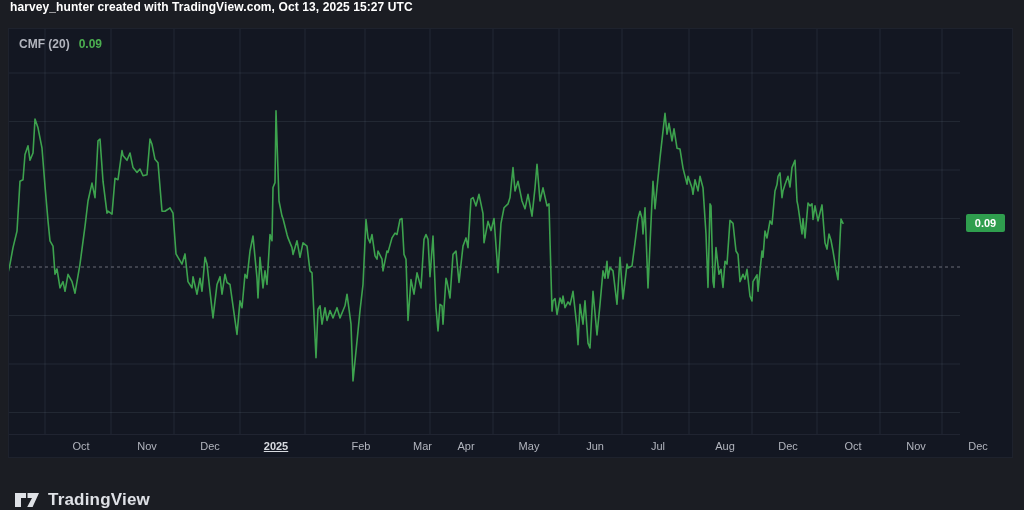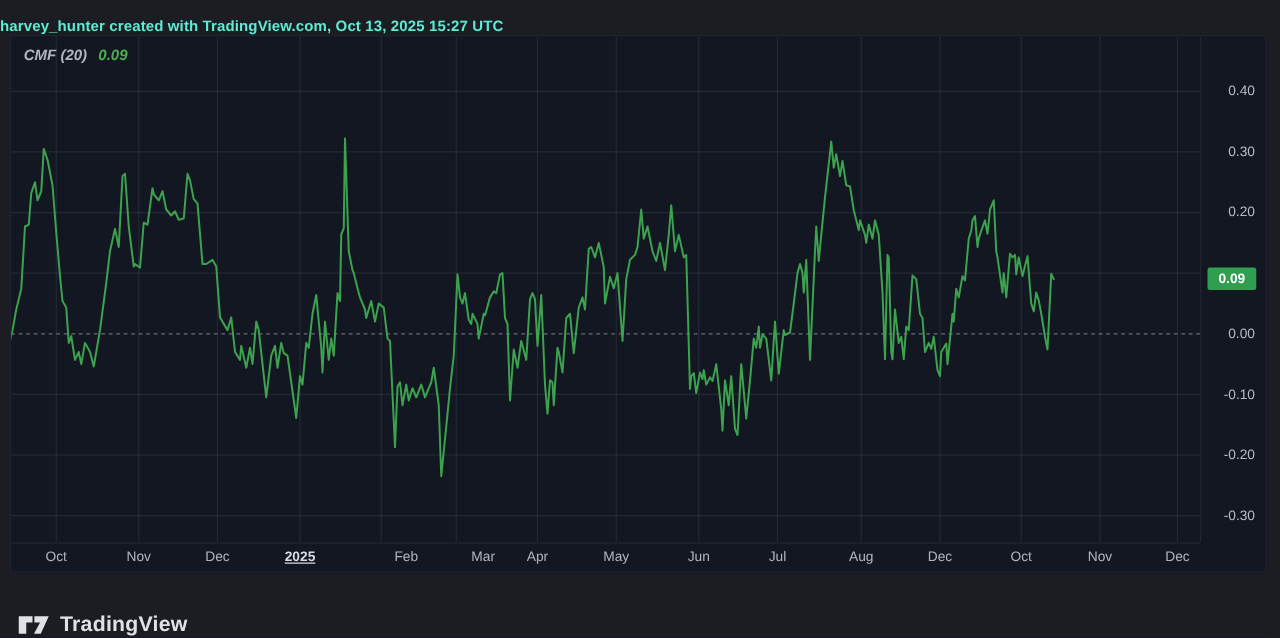--- a/index.html
+++ b/index.html
@@ -4,31 +4,31 @@
 <style>
   html,body{margin:0;padding:0}
   body{
     width:1024px;height:510px;position:relative;overflow:hidden;
     background:#1b1d23;
     font-family:"Liberation Sans","DejaVu Sans",sans-serif;
     -webkit-font-smoothing:antialiased;
   }
   .header{
     position:absolute;left:0;top:0;width:1024px;height:28px;
-    display:flex;align-items:flex-end;box-sizing:border-box;
-    color:#5eead4;font-size:12px;font-weight:bold;letter-spacing:.1px;
+    display:flex;align-items:flex-start;padding-left:10px;box-sizing:border-box;
+    color:#ffffff;font-size:12px;font-weight:bold;letter-spacing:.1px;
   }
   .panel{
     position:absolute;left:8px;top:28px;width:1005px;height:430px;
     background:#131722;border:1px solid #1e222d;box-sizing:border-box;
   }
   .plot-svg{position:absolute;left:0;top:0;display:block}
   .legend{
     position:absolute;left:10px;top:8px;z-index:5;
-    font-size:12px;color:#b2b5be;font-weight:600;white-space:nowrap;font-style:italic;
+    font-size:12px;color:#b2b5be;font-weight:600;white-space:nowrap;
   }
   .legend .value{margin-left:9px;font-weight:600}
   .price-axis{
     position:absolute;left:951px;top:0;width:52px;height:405px;
     border-left:1px solid rgba(151,161,185,0.10);
   }
   .y-label{
     position:absolute;right:9px;transform:translateY(-50%);
     font-size:11px;color:#b8bcc5;white-space:nowrap;
   }
@@ -36,21 +36,21 @@
     position:absolute;left:957px;width:39px;height:18px;border-radius:2px;
     display:flex;align-items:center;justify-content:center;
     color:#ffffff;font-size:11px;font-weight:bold;z-index:6;
   }
   .time-axis{
     position:absolute;left:0;top:405px;width:951px;height:23px;
     border-top:1px solid rgba(151,161,185,0.10);
   }
   .x-label{
     position:absolute;top:5px;transform:translateX(-50%);
-    font-size:11px;color:#b2b5be;white-space:nowrap;
+    font-size:11px;color:#b2b5be;white-space:nowrap;margin-left:36px;
   }
   .x-label.year{color:#d8dbe1;font-weight:bold}
   .footer{
     position:absolute;left:14px;top:490px;height:30px;
     display:flex;align-items:flex-start;gap:8px;
   }
   .brand{font-size:17px;font-weight:bold;color:#dfe1e6;letter-spacing:.2px}
 </style>
 </head>
 <body>
@@ -84,29 +84,20 @@
       <line x1="0" y1="335" x2="951" y2="335" stroke="rgba(151,161,185,0.12)" stroke-width="1"></line>
       <line x1="0" y1="383.5" x2="951" y2="383.5" stroke="rgba(151,161,185,0.12)" stroke-width="1"></line>
       <line x1="0" y1="238" x2="951" y2="238" stroke="rgba(178,181,190,0.55)" stroke-width="1" stroke-dasharray="3 3"></line>
       <path d="M-4 257.4L-1 243.8L1 235.1L4 218.6L8 202.1L11 152.2L14 150.7L16 125.5L19 116.8L21 131.3L24 124L26 90.1L29 98.8L33 119.2L36 157L39 191.9L41 211.8L44 217.1L46 245.3L48 239.9L51 258.9L54 252.6L56 262.3L59 245.3L63 252.6L66 264.2L71 235.1L76 197.3L79 172L83 154.1L86 168.6L89 111.9L91 110L94 152.2L98 184.2L99 182.2L103 185.1L106 149.2L109 150.7L113 121.6L114 126.4L118 131.3L121 124L124 138.6L128 143.4L131 140L134 146.8L138 145.8L141 110L143 115.3L146 130.3L149 133.7L153 182.2L156 182.2L159 180.3L161 178.8L164 184.2L167 224.9L169 228.3L173 235.1L176 224.9L179 252.6L183 258.9L184 247.7L188 265.2L191 249.2L193 262.3L196 228.3L198 235.1L201 262.3L204 288.9L208 255.5L211 247.7L213 265.2L216 245.3L218 253.5L221 255.5L224 276.8L228 305.4L231 271.9L233 278.7L236 245.3L238 249.2L241 222L244 207L248 249.2L249 269L251 228.3L254 258.9L256 241.9L258 255.5L261 205.5L263 211.8L264 158.5L266 153.6L267 81.8L268 111.9L270 172L273 187.1L274 189.5L278 205.5L279 208.9L283 218.6L284 225.4L288 211.8L291 228.3L294 213.8L298 217.1L301 241.9L303 243.8L307 328.7L309 280.2L311 276.8L313 295.2L316 278.7L318 291.4L321 281.6L324 288.9L328 278.7L331 288.9L336 276.8L338 265.2L342 295.2L344 352L348 312.2L351 281.6L354 255.5L357 190.5L359 208.9L361 213.8L363 205.5L366 226.8L368 230.2L369 222L373 230.2L374 241.9L378 222L379 223.4L383 208.9L386 204.1L388 205.5L391 190.5L393 189.5L395 225.4L397 230.2L399 291.4L402 250.6L405 265.2L408 243.8L412 258.9L415 210.4L417 205.5L419 210.4L421 247.7L424 207L427 278.7L429 302L431 275.3L433 276.8L434 295.2L437 249.2L438 252.6L441 269L444 225.4L447 222L450 253.5L454 217.1L457 208.9L459 218.6L462 170.1L464 168.6L467 176.9L470 165.3L474 184.7L475 213.8L479 192.4L482 201.6L485 189.5L489 243.8L492 194.3L495 178.8L499 174.9L501 168.6L504 138.6L506 161.9L509 152.2L513 172L516 179.8L519 165.3L523 187.1L526 158.9L528 135.2L531 172L534 158.9L538 176.9L540 174.9L543 282.1L544 271.9L546 269.5L548 285.5L551 269L553 274.4L554 267.1L556 278.7L559 272.9L561 275.8L563 267.1L564 262.3L568 298.6L569 315.6L571 275.3L574 295.2L576 271.9L579 314.1L581 319L584 262.3L588 305.9L591 275.3L594 241.9L596 249.2L598 232.2L599 249.2L601 238.5L604 241.9L608 275.3L611 228.3L614 270L618 235.1L619 239L623 237L626 213.8L629 189.5L631 182.2L633 189.5L634 205L636 178.8L639 258.9L643 172L644 152.2L646 179.8L648 158.9L651 128.9L654 102.2L656 84.3L658 105.1L660 94.4L663 111.9L665 99.8L668 119.2L671 120.1L674 139.1L678 155.1L679 147.3L683 158.9L684 165.3L686 150.7L689 161.9L691 147.3L694 158.9L697 205L699 258.4L701 174.9L702 176.9L704 252.6L705 258.4L707 218.6L710 245.3L712 240.4L714 258.4L716 232.2L718 235.1L721 191.4L724 194.3L727 222L729 225.4L731 252.6L734 245.3L736 250.1L738 240.4L740 258.4L741 267.1L743 271.9L744 252.6L748 245.8L749 262.3L753 222L754 228.3L756 202.1L758 208.9L761 191.9L763 195.3L766 161.9L768 155.6L769 147.3L771 143.9L773 168.6L774 161.9L776 155.6L779 147.3L781 158L783 138.6L786 131.3L788 172L789 176.9L793 205L794 189.5L796 208.9L799 174L801 176.9L803 174.9L804 190.5L806 176.9L809 191.9L811 183.7L813 175.9L816 213.8L818 220.1L820 205L822 211.3L824 222L827 240.4L829 250.6L832 190L834 194.3" fill="none" stroke="#3da24e" stroke-width="1.6" stroke-linejoin="round" stroke-linecap="round"></path>
     </svg>
 
   <div class="legend">
     <span>CMF (20)</span><span class="value" id="legend-value" style="color: rgb(76, 175, 80);">0.09</span>
   </div>
 
-  <div class="price-axis" id="price-axis">
-      <div class="y-label" style="top: 44px;">0.40</div>
-      <div class="y-label" style="top: 92.5px;">0.30</div>
-      <div class="y-label" style="top: 141px;">0.20</div>
-      <div class="y-label" style="top: 238px;">0.00</div>
-      <div class="y-label" style="top: 286.5px;">-0.10</div>
-      <div class="y-label" style="top: 335px;">-0.20</div>
-      <div class="y-label" style="top: 383.5px;">-0.30</div>
-    </div>
 
   <div class="badge" id="last-value-badge" style="top: 185.3px; background: rgb(47, 158, 78);">0.09</div>
 
   <div class="time-axis" id="time-axis">
       <div class="x-label" style="left: 36px;">Oct</div>
       <div class="x-label" style="left: 102px;">Nov</div>
       <div class="x-label" style="left: 165px;">Dec</div>
       <div class="x-label year" style="left: 231px; text-decoration: underline;">2025</div>
       <div class="x-label" style="left: 296px; padding-left: 40px;">Feb</div>
       <div class="x-label" style="left: 356px; padding-left: 43px;">Mar</div>

